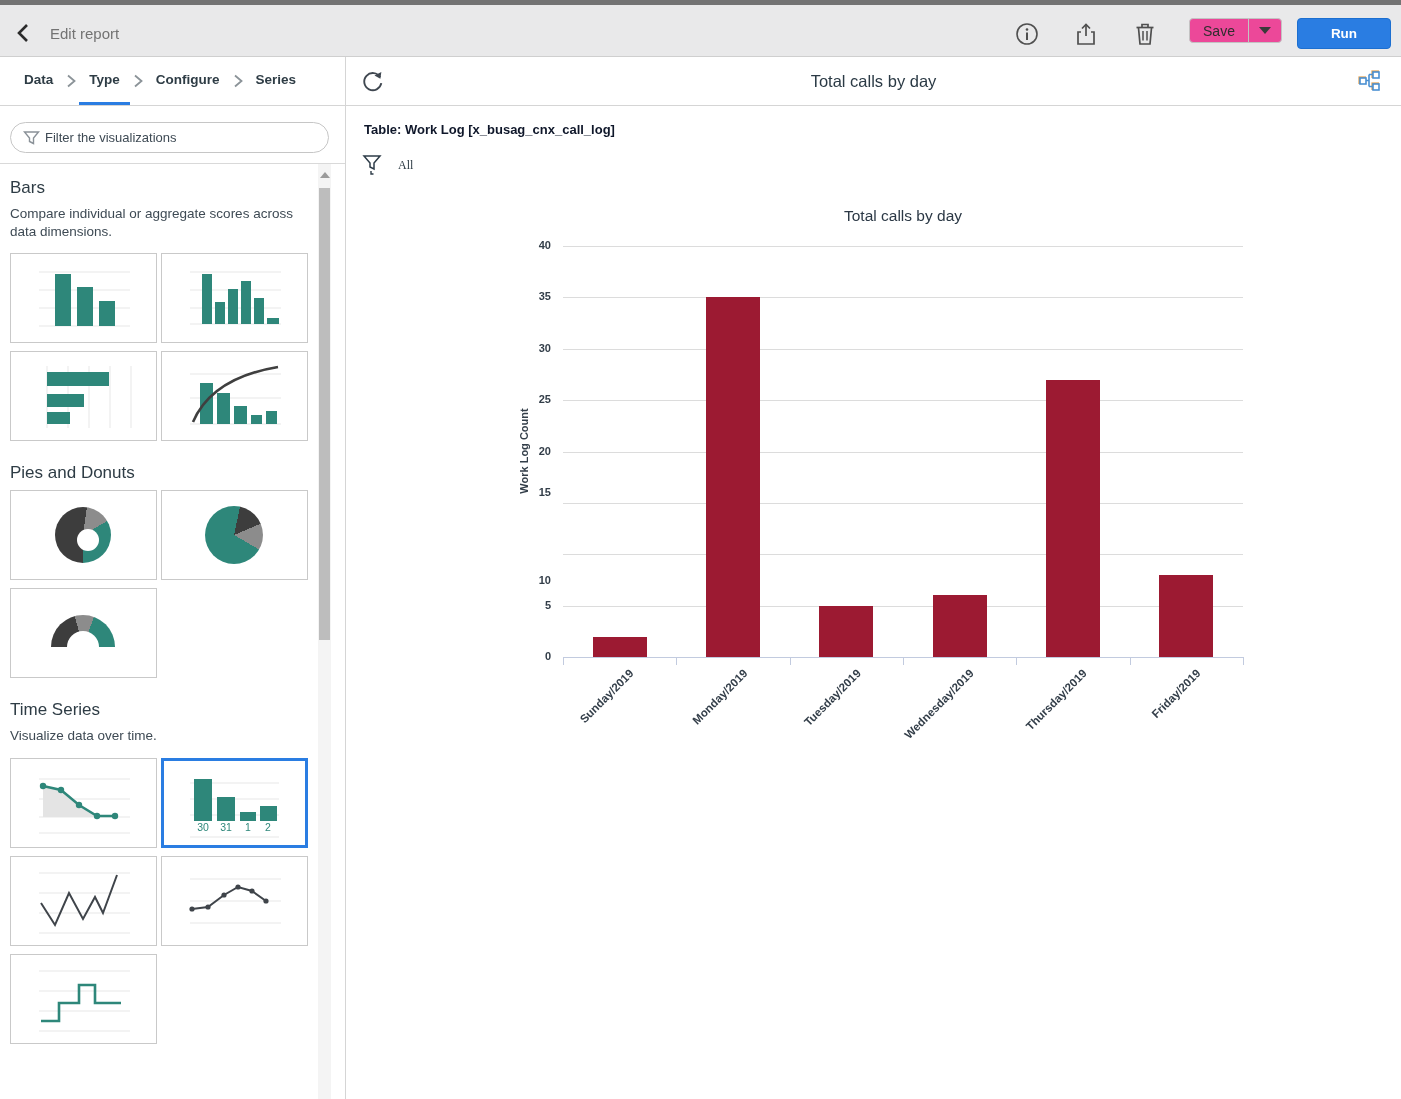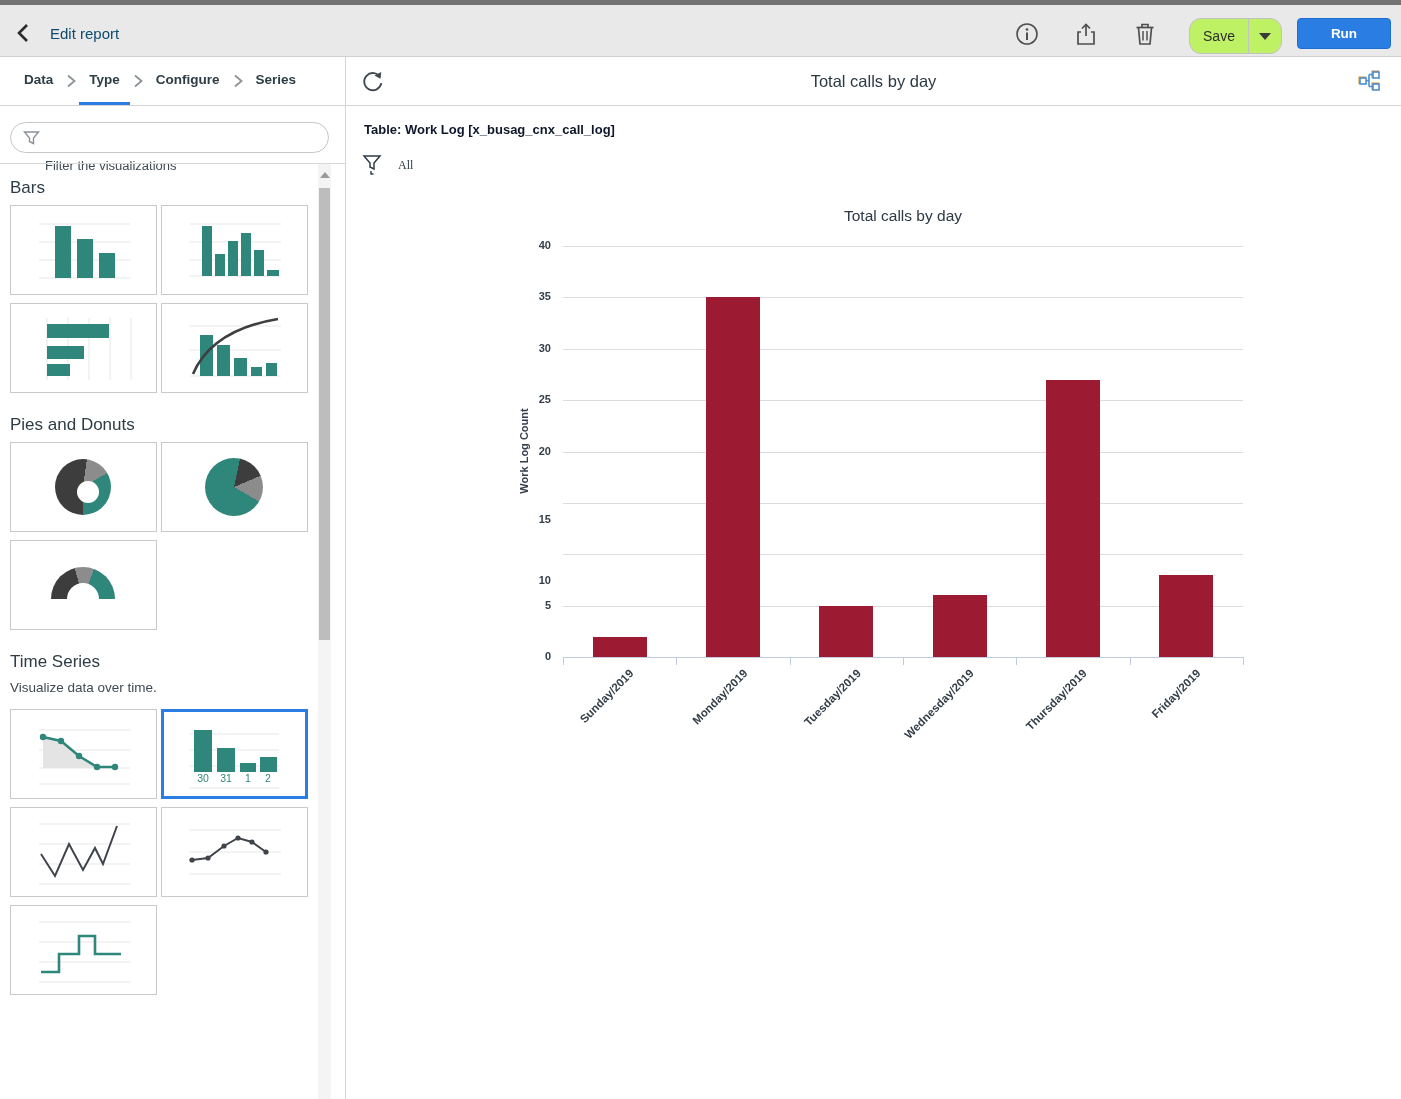--- a/index.html
+++ b/index.html
@@ -5,25 +5,25 @@
   * { margin:0; padding:0; box-sizing:border-box; }
   html,body { width:1401px; height:1099px; overflow:hidden; background:#fff;
     font-family:"Liberation Sans", sans-serif; color:#3e4a54; }
   .abs { position:absolute; }
 
   
   #top-strip { left:0; top:0; width:1401px; height:5px; background:#737373; }
   #app-header { left:0; top:5px; width:1401px; height:52px; background:#e9e9ea;
     border-bottom:1px solid #cfcfcf; }
   #back-button { left:12px; top:14px; width:28px; height:28px; background:none; border:none; cursor:pointer; }
-  #app-title { left:50px; top:20px; font-size:15px; font-weight:500; color:#0c4a6e; }
+  #app-title { left:50px; top:20px; font-size:15px; font-weight:500; color:#737373; }
   .hdr-icon-btn { width:30px; height:30px; top:14px; background:none; border:none; cursor:pointer; }
   #info-btn { left:1014px; } #export-btn { left:1073px; } #delete-btn { left:1132px; }
-  #save-group { left:1189px; top:13px; height:36px; display:flex; border:1px solid #c3c3c3;
-    border-radius:12px; background:#bef264; overflow:hidden; }
+  #save-group { left:1189px; top:13px; height:25px; display:flex; border:1px solid #c3c3c3;
+    border-radius:4px; background:#ec4899; overflow:hidden; }
   #save-button { width:58px; border:none; background:none; font-size:14px; color:#2e2e2e;
     font-family:inherit; cursor:pointer; }
   #save-caret-button { width:33px; border:none; border-left:1px solid #c3c3c3; background:none; cursor:pointer; }
   #run-button { left:1297px; top:13px; width:94px; height:31px; background:var(--blue);
     color:#fff; border:1px solid #1c6fd0; border-radius:4px; font-size:13.5px; font-weight:600;
     font-family:inherit; cursor:pointer; }
 
   
   #band-divider { left:0; top:105px; width:1401px; height:1px; background:#d5d5d5; }
   #v-divider { left:345px; top:57px; width:1px; height:1042px; background:#d5d5d5; }
@@ -39,21 +39,21 @@
   #refresh-button { left:14px; top:10px; width:28px; height:28px; background:none; border:none; cursor:pointer; }
   #canvas-title { left:0; top:15px; width:1055px; text-align:center; font-size:16.5px;
     font-weight:500; color:#2b3a45; }
   #report-type-icon-btn { left:1010px; top:11px; width:30px; height:26px; background:none; border:none; cursor:pointer; }
 
   
   #filter-box { left:10px; top:122px; width:319px; height:31px; border:1px solid #c6c6c6;
     border-radius:16px; background:#fff; }
   #filter-box svg { position:absolute; left:12px; top:7px; }
   #filter-input { position:absolute; left:34px; top:1px; width:276px; height:27px; border:none;
-    outline:none; font-size:13px; color:#3e4a54; font-family:inherit; background:transparent;margin-top:28px; }
+    outline:none; font-size:13px; color:#3e4a54; font-family:inherit; background:transparent; }
   #filter-input::placeholder { color:#3e4a54; opacity:1; }
   #sidebar-divider { left:0; top:163px; width:345px; height:1px; background:#d9d9d9; }
   #viz-list { left:0; top:164px; width:317px; height:935px; padding:14px 10px 0 10px; overflow:hidden; }
   .viz-section-title { font-size:17px; font-weight:500; color:#2e3c45; margin-bottom:7px; }
   .viz-section-desc { font-size:13.5px; line-height:1.35; color:#3e4a54; margin-bottom:12px; width:292px; }
   .viz-grid { display:grid; grid-template-columns:147px 147px; gap:8px 4px; margin-bottom:22px; }
   .viz-cell { width:147px; height:90px; border:1px solid #c9c9c9; background:#fff; position:relative;
     cursor:pointer; }
   .viz-cell.selected { border:3px solid var(--blue); }
   .glines line { stroke:#e7e7e7; stroke-width:1; }
@@ -189,20 +189,21 @@
   <svg width="17" height="18" viewBox="0 0 17 18">
     <path d="M1.5 2 H15.5 L10.5 8 V13.5 L6.5 11.5 V8 Z" fill="none" stroke="#8a9198" stroke-width="1.4"></path>
   </svg>
   <input id="filter-input" value="" placeholder="Filter the visualizations" style="">
 </div>
 <div class="abs" id="sidebar-divider"></div>
 
 <div class="abs" id="viz-list">
 
   <div class="viz-section-title">Bars</div>
+  <div class="viz-section-desc">Compare individual or aggregate scores across data dimensions.</div>
   <div class="viz-grid">
     <div class="viz-cell">
       <svg width="145" height="88" viewBox="0 0 145 88">
         <g class="glines">
             <line x1="28" y1="18" x2="119" y2="18"></line>
             <line x1="28" y1="36" x2="119" y2="36"></line>
             <line x1="28" y1="54" x2="119" y2="54"></line>
             <line x1="28" y1="72" x2="119" y2="72"></line>
           </g>
         <rect x="44" y="20" width="16" height="52" fill="var(--teal)"></rect>
@@ -375,21 +376,21 @@
 <div class="abs" id="chart-title">Total calls by day</div>
 <div class="abs" id="y-axis-title">Work Log Count</div>
 <div id="chart-layer">
     <div class="axis-line" style="left: 563px; top: 657px; width: 680px;"></div>
     <div class="ytick" style="left: 501px; top: 650px; width: 50px;">0</div>
     <div class="gridline" style="left: 563px; top: 605.6px; width: 680px;"></div>
     <div class="ytick" style="left: 501px; top: 598.6px; width: 50px;">5</div>
     <div class="gridline" style="left: 563px; top: 554.3px; width: 680px;"></div>
     <div class="ytick" style="left: 501px; top: 547.3px; width: 50px; margin-top: 27px;">10</div>
     <div class="gridline" style="left: 563px; top: 502.9px; width: 680px;"></div>
-    <div class="ytick" style="left: 501px; top: 513px; width: 50px;">15</div>
+    <div class="ytick" style="left: 501px; top: 486px; width: 50px;">15</div>
     <div class="gridline" style="left: 563px; top: 451.5px; width: 680px;"></div>
     <div class="ytick" style="left: 501px; top: 444.5px; width: 50px;">20</div>
     <div class="gridline" style="left: 563px; top: 400.1px; width: 680px;"></div>
     <div class="ytick" style="left: 501px; top: 393.1px; width: 50px;">25</div>
     <div class="gridline" style="left: 563px; top: 348.8px; width: 680px;"></div>
     <div class="ytick" style="left: 501px; top: 341.8px; width: 50px;">30</div>
     <div class="gridline" style="left: 563px; top: 297.4px; width: 680px;"></div>
     <div class="ytick" style="left: 501px; top: 290.4px; width: 50px;">35</div>
     <div class="gridline" style="left: 563px; top: 246px; width: 680px;"></div>
     <div class="ytick" style="left: 501px; top: 239px; width: 50px;">40</div>

